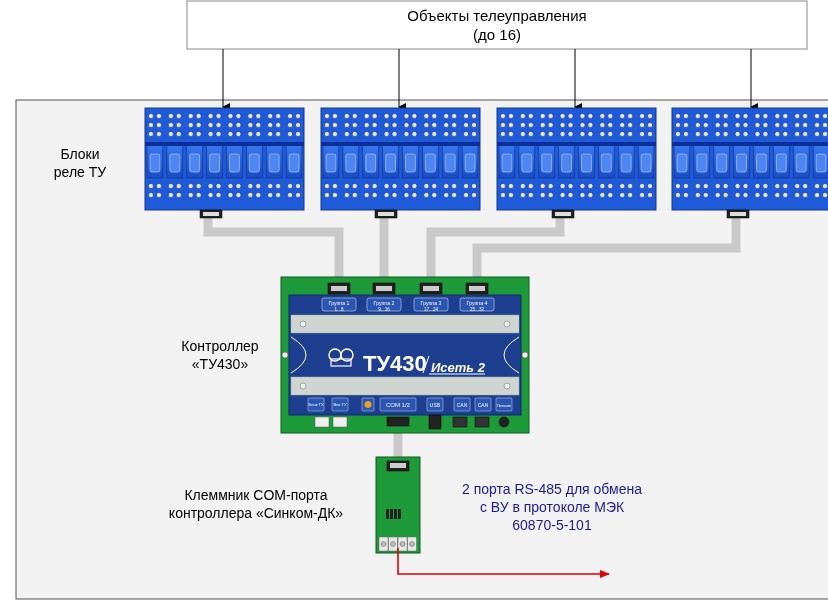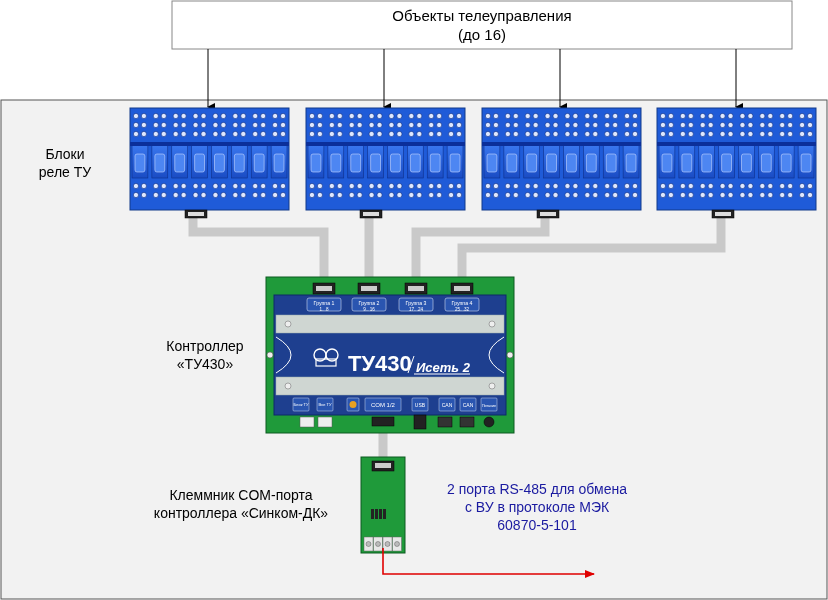--- a/index.html
+++ b/index.html
@@ -1,17 +1,17 @@
 <!DOCTYPE html>
 <html><head>
 <meta charset="utf-8">
 <style>
   html, body { margin:0; padding:0; background:#ffffff; }
   body { width:828px; height:600px; position:relative; overflow:hidden; font-family:"Liberation Sans", sans-serif; }
-  #stage { position:absolute; left:0; top:0; width:732px; height:600px; }
+  #stage { position:absolute; left:15px; top:0; width:732px; height:600px; }
   svg text { font-family:"Liberation Sans", sans-serif; }
 </style>
 </head>
 <body>
 
 <div id="stage">
 <svg id="svg" width="828" height="600" viewBox="0 0 828 600" xmlns="http://www.w3.org/2000/svg">
   <defs>
     <marker id="arrowDown" markerWidth="8" markerHeight="8" refX="4" refY="7" orient="auto" markerUnits="userSpaceOnUse">
       <path d="M0,0 L8,0 L4,8 Z" fill="#000"></path>

